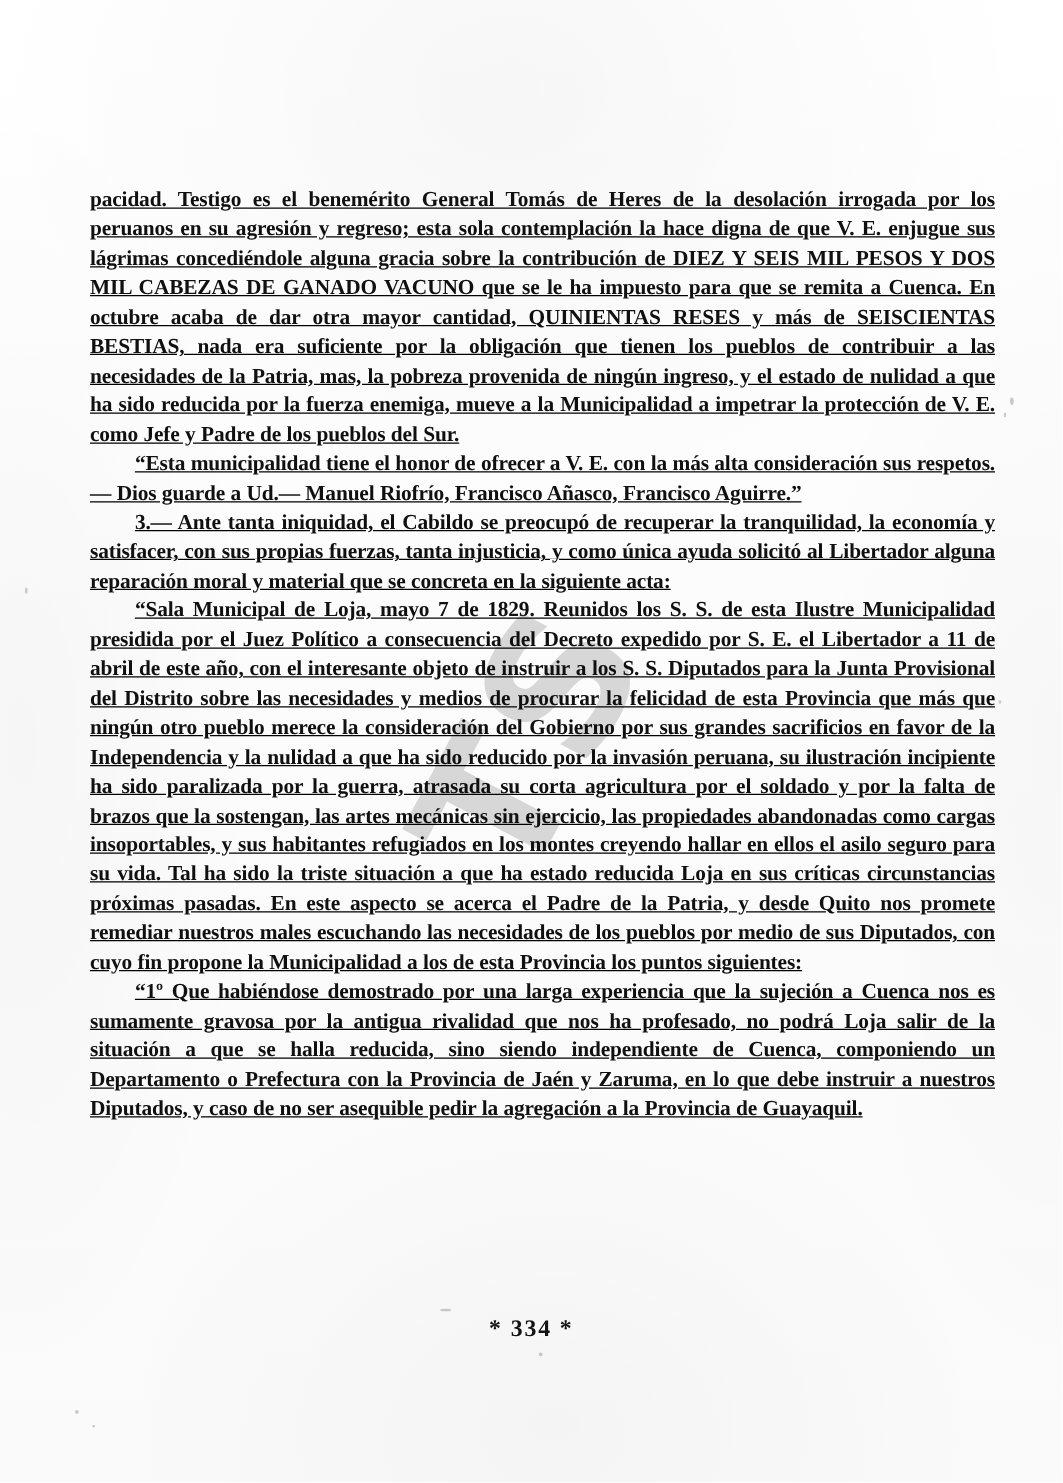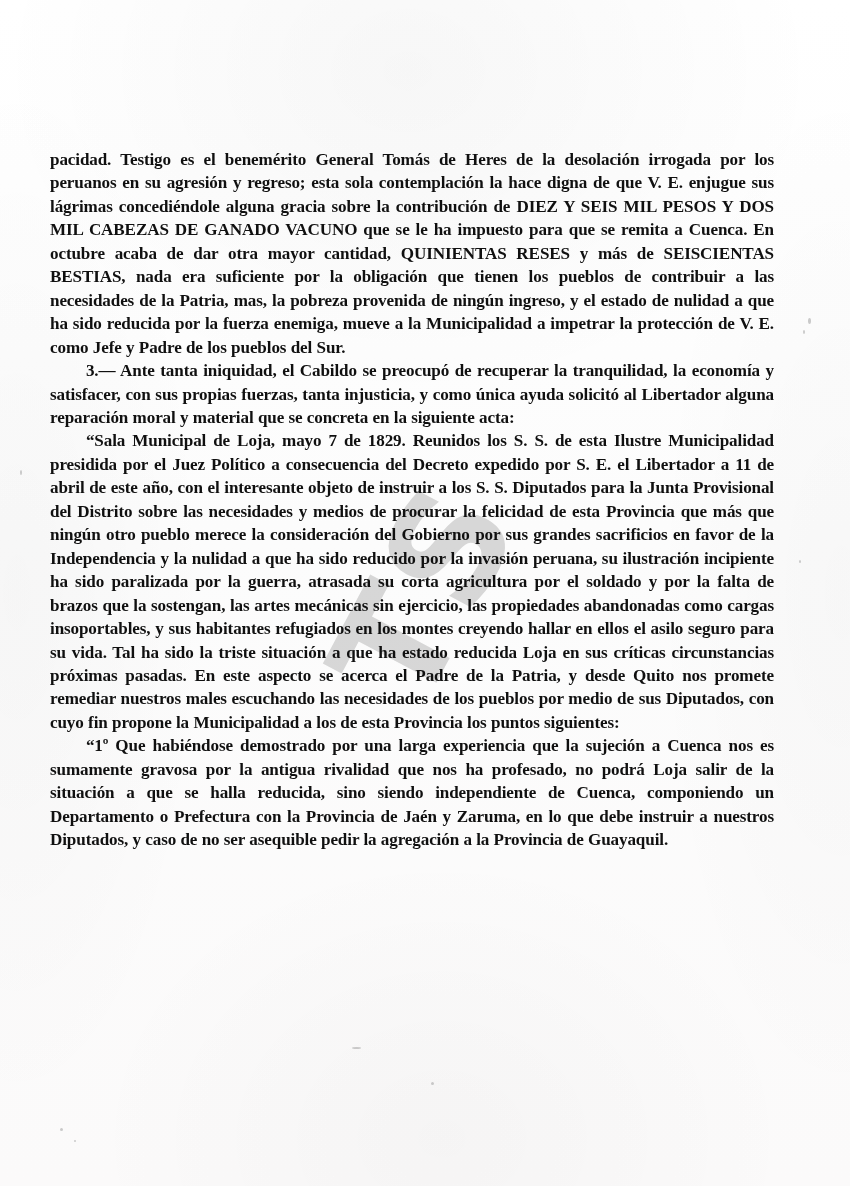--- a/index.html
+++ b/index.html
@@ -77,23 +77,24 @@
     position: absolute;
     left: 0;
     top: 0;
     width: 850px;
     height: 1186px;
     z-index: 3;
   }
 
   .textblock {
     position: absolute;
-    left: 50px;
+    left: 72px;
     top: 148px;
     width: 724px;
+    text-decoration: underline;
   }
 
   p.para {
     margin: 0;
     font-size: 17.1px;
     line-height: 23.45px;
     text-align: justify;
     text-justify: inter-word;
     color: #101010;
     font-weight: 600;
@@ -140,20 +141,22 @@
     <span class="speck" style="left:799px;top:560px;width:2px;height:3px;"></span>
   </div>
 
   <div id="watermark">
     <span class="wm-text">TS</span>
   </div>
 
   <div id="content">
     <div class="textblock">
       <p class="para cont">pacidad. Testigo es el benemérito General Tomás de Heres de la desolación irrogada por los peruanos en su agresión y regreso; esta sola contemplación la hace digna de que V. E. enjugue sus lágrimas concediéndole alguna gracia sobre la contribución de DIEZ Y SEIS MIL PESOS Y DOS MIL CABEZAS DE GANADO VACUNO que se le ha impuesto para que se remita a Cuenca. En octubre acaba de dar otra mayor cantidad, QUINIENTAS RESES y más de SEISCIENTAS BESTIAS, nada era suficiente por la obligación que tienen los pueblos de contribuir a las necesidades de la Patria, mas, la pobreza provenida de ningún ingreso, y el estado de nulidad a que ha sido reducida por la fuerza enemiga, mueve a la Municipalidad a impetrar la protección de V. E. como Jefe y Padre de los pueblos del Sur.</p>
+      <p class="para">“Esta municipalidad tiene el honor de ofrecer a V. E. con la más alta consideración sus respetos.— Dios guarde a Ud.— Manuel Riofrío, Francisco Añasco, Francisco Aguirre.”</p>
       <p class="para">3.— Ante tanta iniquidad, el Cabildo se preocupó de recuperar la tranquilidad, la economía y satisfacer, con sus propias fuerzas, tanta injusticia, y como única ayuda solicitó al Libertador alguna reparación moral y material que se concreta en la siguiente acta:</p>
       <p class="para">“Sala Municipal de Loja, mayo 7 de 1829. Reunidos los S. S. de esta Ilustre Municipalidad presidida por el Juez Político a consecuencia del Decreto expedido por S. E. el Libertador a 11 de abril de este año, con el interesante objeto de instruir a los S. S. Diputados para la Junta Provisional del Distrito sobre las necesidades y medios de procurar la felicidad de esta Provincia que más que ningún otro pueblo merece la consideración del Gobierno por sus grandes sacrificios en favor de la Independencia y la nulidad a que ha sido reducido por la invasión peruana, su ilustración incipiente ha sido paralizada por la guerra, atrasada su corta agricultura por el soldado y por la falta de brazos que la sostengan, las artes mecánicas sin ejercicio, las propiedades abandonadas como cargas insoportables, y sus habitantes refugiados en los montes creyendo hallar en ellos el asilo seguro para su vida. Tal ha sido la triste situación a que ha estado reducida Loja en sus críticas circunstancias próximas pasadas. En este aspecto se acerca el Padre de la Patria, y desde Quito nos promete remediar nuestros males escuchando las necesidades de los pueblos por medio de sus Diputados, con cuyo fin propone la Municipalidad a los de esta Provincia los puntos siguientes:</p>
       <p class="para">“1º Que habiéndose demostrado por una larga experiencia que la sujeción a Cuenca nos es sumamente gravosa por la antigua rivalidad que nos ha profesado, no podrá Loja salir de la situación a que se halla reducida, sino siendo independiente de Cuenca, componiendo un Departamento o Prefectura con la Provincia de Jaén y Zaruma, en lo que debe instruir a nuestros Diputados, y caso de no ser asequible pedir la agregación a la Provincia de Guayaquil.</p>
     </div>
 
+    <div id="folio">* 334 *</div>
   </div>
 
 </div>
 
 </body></html>

